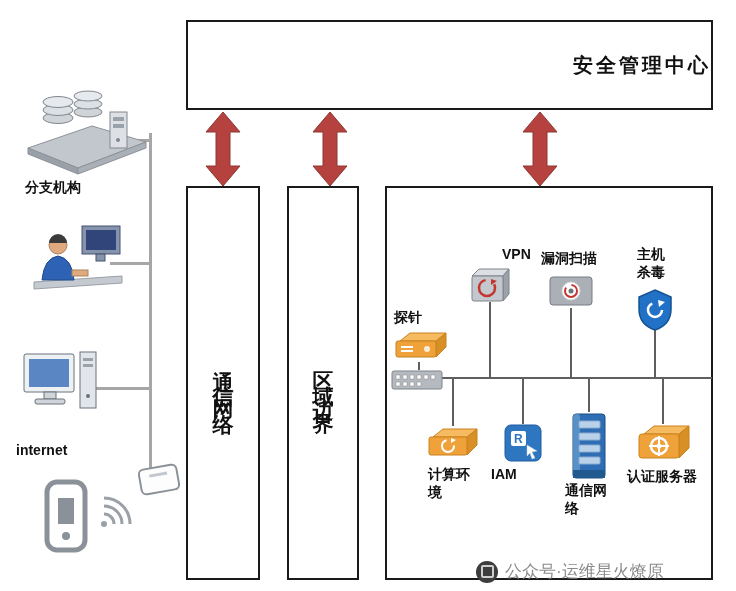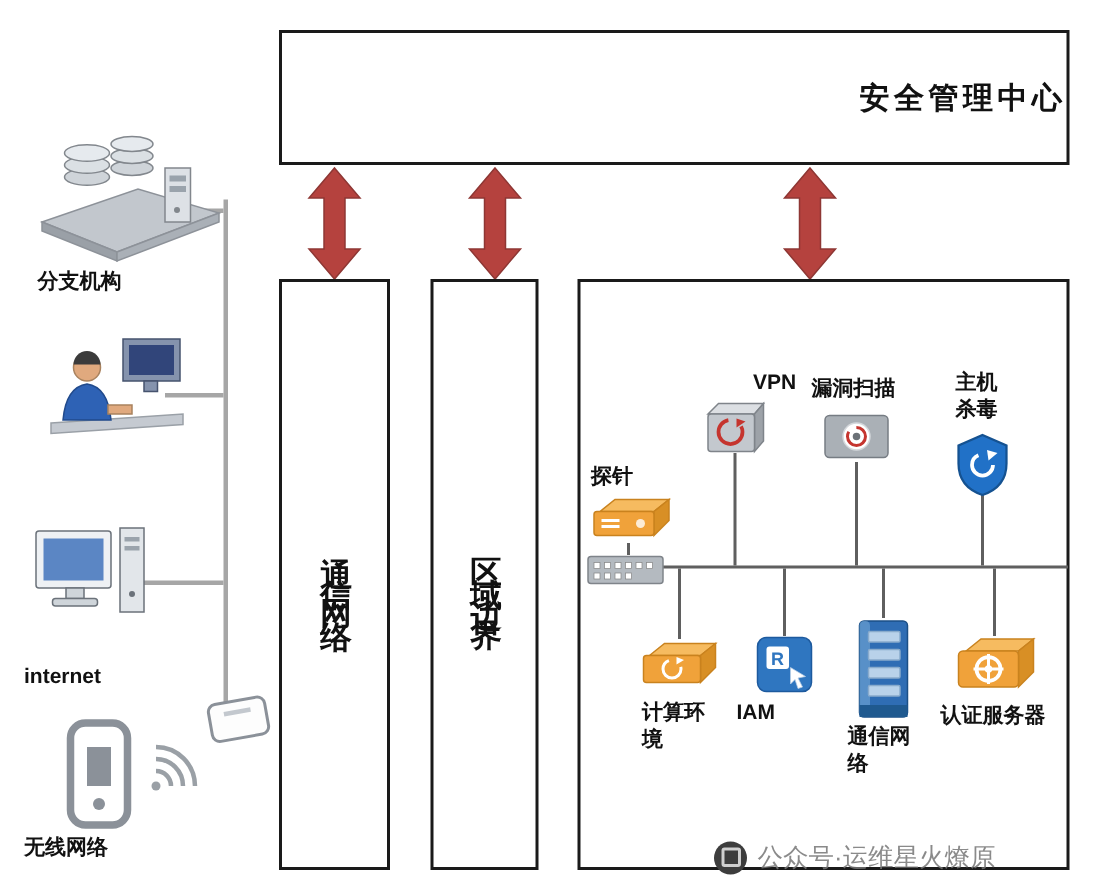--- a/index.html
+++ b/index.html
@@ -106,21 +106,20 @@
     <rect x="20" y="20" width="16" height="26" fill="#8b9199"></rect>
     <circle cx="28" cy="58" r="4" fill="#8b9199"></circle>
   </svg>
   <svg class="icon" style="left:96px;top:486px;width:46px;height:44px" viewBox="0 0 46 44">
     <circle cx="8" cy="38" r="3" fill="#9aa0a6"></circle>
     <path d="M 8 28 A 10 10 0 0 1 18 38" fill="none" stroke="#9aa0a6" stroke-width="3"></path>
     <path d="M 8 20 A 18 18 0 0 1 26 38" fill="none" stroke="#9aa0a6" stroke-width="3"></path>
     <path d="M 8 12 A 26 26 0 0 1 34 38" fill="none" stroke="#9aa0a6" stroke-width="3"></path>
   </svg>
   <div class="ap"></div>
-  <div class="label" style="left:16px;top:556px;width:100px;">无线网络</div>
 
   <div class="box comp-box"></div>
 
   <div class="busline" style="left:441px;top:377px;width:271px;height:2px;"></div>
   <div class="drop" style="left:489px;top:302px;width:2px;height:75px;"></div>
   <div class="drop" style="left:570px;top:308px;width:2px;height:69px;"></div>
   <div class="drop" style="left:654px;top:330px;width:2px;height:47px;"></div>
   <div class="drop" style="left:452px;top:379px;width:2px;height:47px;"></div>
   <div class="drop" style="left:522px;top:379px;width:2px;height:45px;"></div>
   <div class="drop" style="left:588px;top:379px;width:2px;height:33px;"></div>

